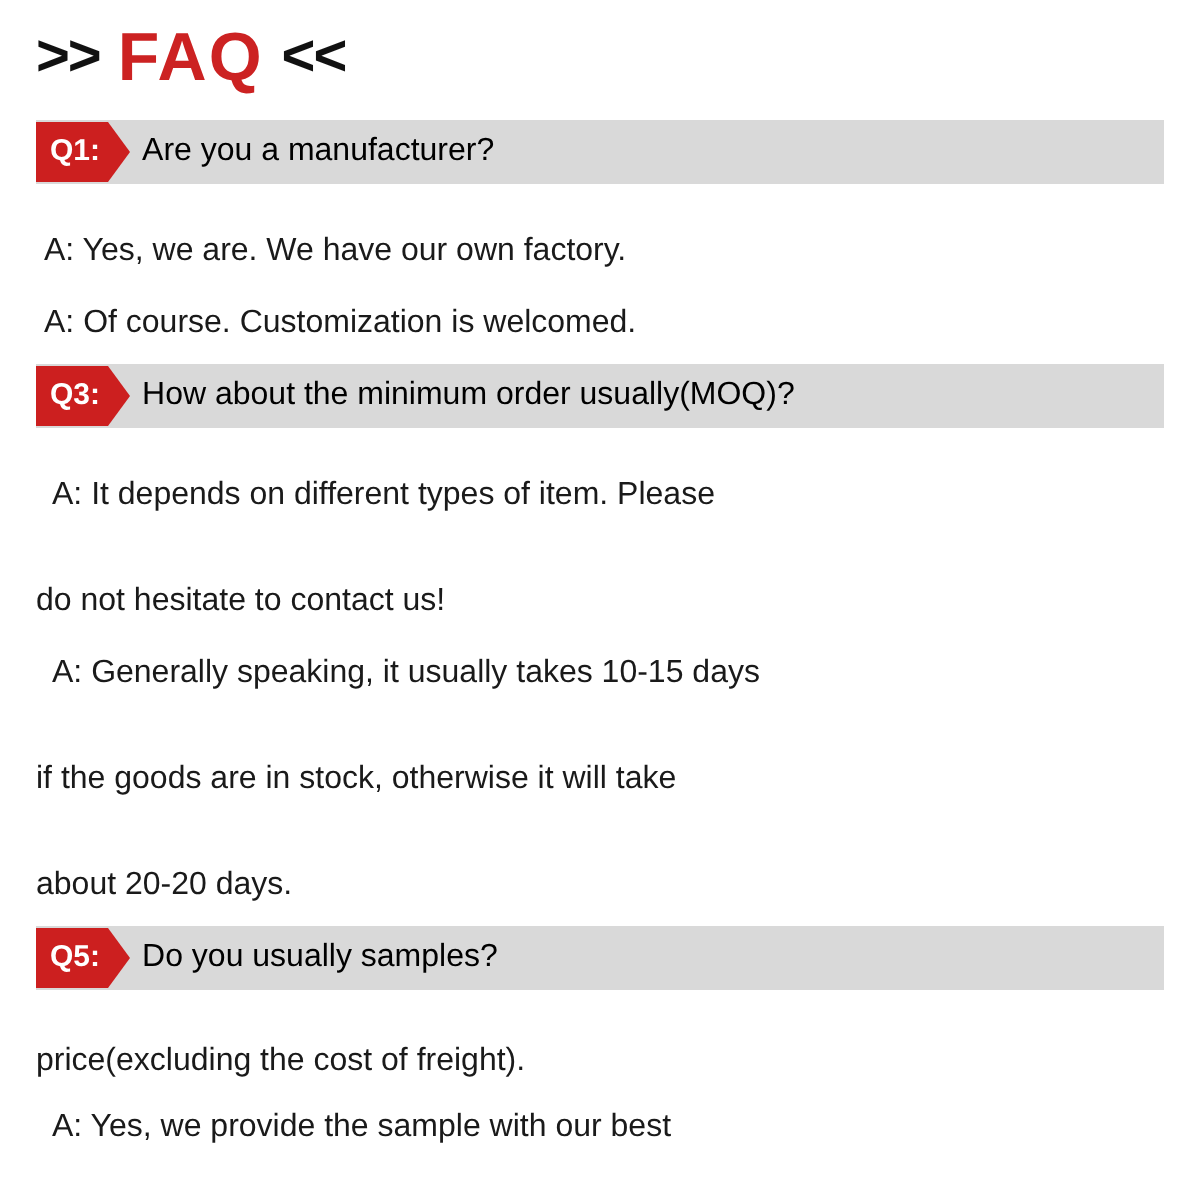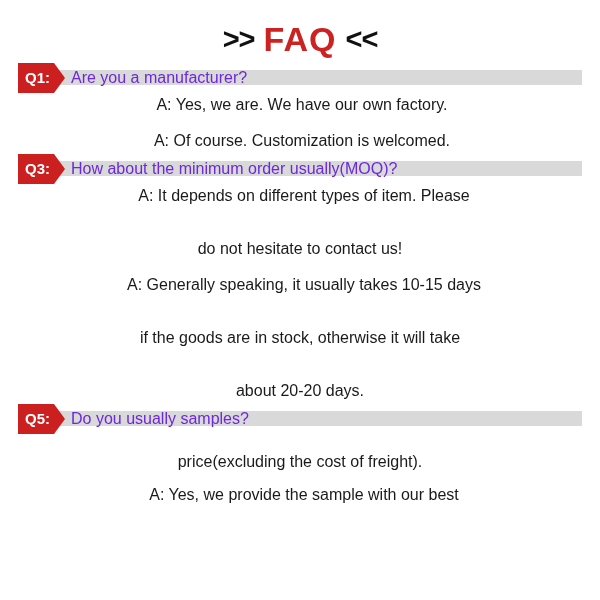--- a/index.html
+++ b/index.html
@@ -17,22 +17,21 @@
   .page {
     position: relative;
     width: 600px;
     height: 600px;
     box-sizing: border-box;
     padding: 0 18px;
   }
 
   
   .title {
-    text-align: center;
-    padding-top: 22px;
+    padding-top: 12px;
     padding-bottom: 14px;
     white-space: nowrap;
     line-height: 1;
   }
   .title .arrow {
     font-size: 29px;
     font-weight: bold;
     color: #111111;
     letter-spacing: -1px;
     vertical-align: middle;
@@ -42,23 +41,23 @@
     font-weight: bold;
     color: #cc2222;
     letter-spacing: 1px;
     margin: 0 9px;
     vertical-align: middle;
   }
 
   
   .qrow {
     position: relative;
-    height: 15px;
+    height: 32px;
     background: #d9d9d9;
-    margin-bottom: 4px;
+    margin-bottom: 18px;
     display: flex;
     align-items: center;
   }
   .qtag {
     position: relative;
     background: #cc1f1f;
     color: #ffffff;
     font-size: 15px;
     font-weight: bold;
     height: 30px;
@@ -72,33 +71,32 @@
     top: 0;
     right: -11px;
     width: 0;
     height: 0;
     border-top: 15px solid transparent;
     border-bottom: 15px solid transparent;
     border-left: 11px solid #cc1f1f;
   }
   .qtext {
     font-size: 16px;
-    color: #6d28d9;
+    color: #000000;
     margin-left: 17px;
     white-space: nowrap;
   }
 
   
   .aline {
     font-size: 16px;
     color: #1a1a1a;
     line-height: 20px;
     padding: 6px 0 7px 4px;
     white-space: nowrap;
-    text-align: center;
   }
   .aline.indent {
     padding-left: 8px;
   }
   .aline.cont {
     padding-left: 0px;
     margin-top: 20px;
   }
   .gap-after {
     margin-bottom: 3px;

